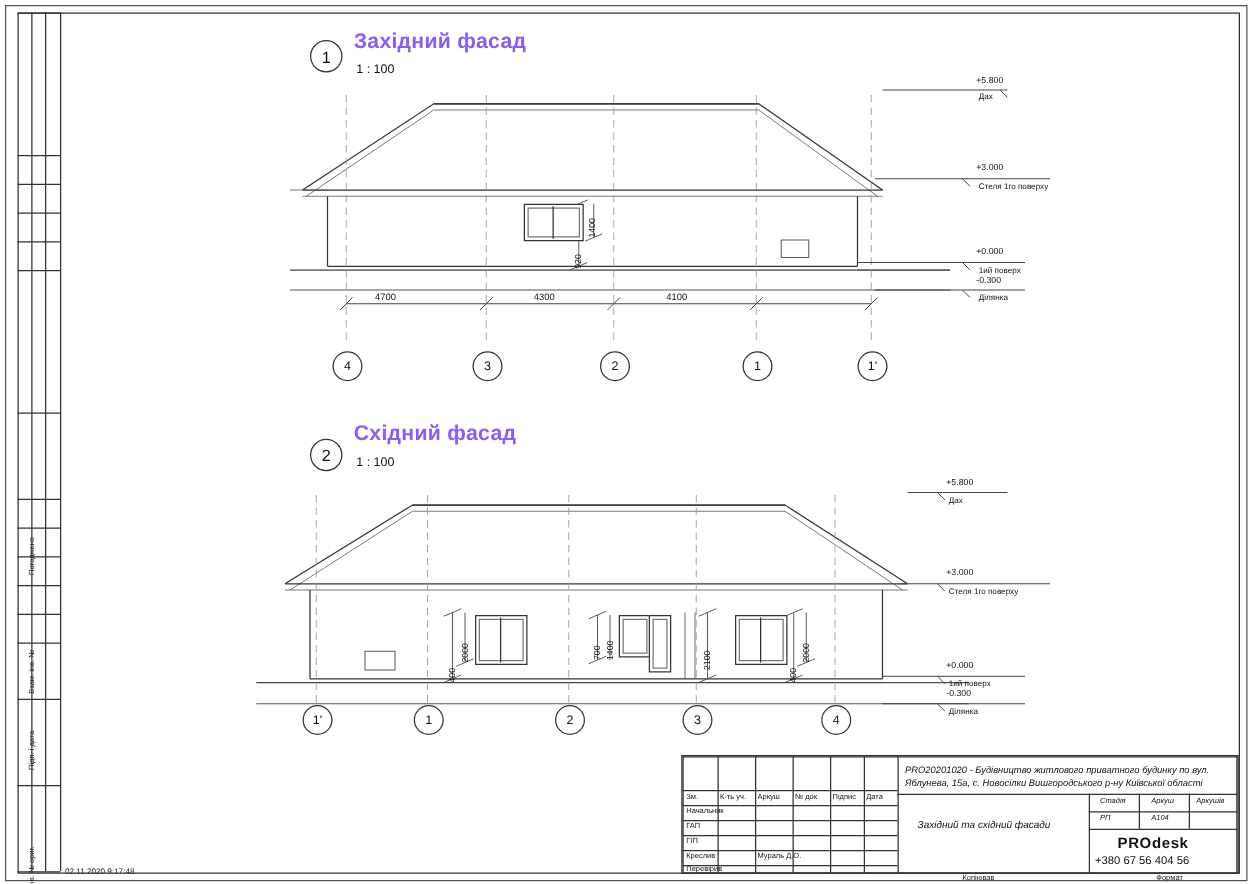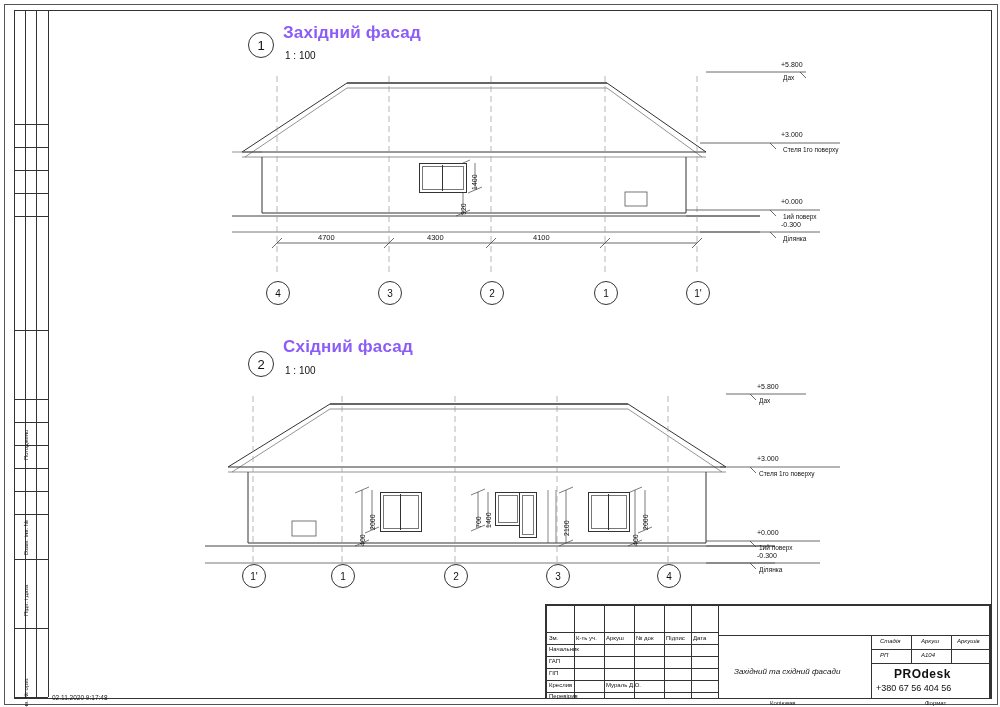--- a/index.html
+++ b/index.html
@@ -157,21 +157,21 @@
 
   <div class="lvl" style="left:781px;top:131px;">+3.000</div>
   <div class="lvl-name" style="left:783px;top:146px;">Стеля 1го поверху</div>
 
   <div class="lvl" style="left:781px;top:198px;">+0.000</div>
   <div class="lvl-name" style="left:783px;top:213px;">1ий поверх</div>
 
   <div class="lvl" style="left:781px;top:221px;">-0.300</div>
   <div class="lvl-name" style="left:783px;top:235px;">Ділянка</div>
 
-  <div class="dim" style="left:318px;top:233px;text-align:center;">4700</div>
+  <div class="dim" style="left:300px;top:233px;text-align:center;">4700</div>
   <div class="dim" style="left:427px;top:233px;">4300</div>
   <div class="dim" style="left:533px;top:233px;">4100</div>
 
   <div class="dimv" style="left:471px;top:190px;">1400</div>
   <div class="dimv" style="left:460px;top:215px;">920</div>
 
   <div class="circ ax" style="left:266px;top:281px;">4</div>
   <div class="circ ax" style="left:378px;top:281px;">3</div>
   <div class="circ ax" style="left:480px;top:281px;">2</div>
   <div class="circ ax" style="left:594px;top:281px;">1</div>
@@ -319,22 +319,25 @@
     <div class="tb-cell" style="left:120px;top:30px;width:25px;">Підпис</div>
     <div class="tb-cell" style="left:147px;top:30px;width:25px;">Дата</div>
 
     <div class="tb-cell" style="left:3px;top:41px;width:56px;">Начальник</div>
     <div class="tb-cell" style="left:3px;top:53px;width:56px;">ГАП</div>
     <div class="tb-cell" style="left:3px;top:65px;width:56px;">ГІП</div>
     <div class="tb-cell" style="left:3px;top:77px;width:56px;">Креслив</div>
     <div class="tb-cell" style="left:3px;top:88px;width:56px;">Перевірив</div>
     <div class="tb-cell" style="left:60px;top:77px;width:58px;">Мураль Д.О.</div>
 
-
-    <div class="tb-name" style="left:188px;top:62px;">Західний та східний фасади</div>
+    <div class="tb-proj" style="left:178px;top:5px;width:262px;white-space:normal;line-height:11px;">
+      <span>PRO20201020 - Будівництво житлового приватного будинку по вул. Яблунева, 15а, с. Новосілки Вишгородського р-ну Київської області</span>
+    </div>
+
+    <div class="tb-name" style="left:188px;top:50px;">Західний та східний фасади</div>
 
     <div class="tb-cell" style="left:334px;top:33px;width:32px;font-style:italic;">Стадія</div>
     <div class="tb-cell" style="left:375px;top:33px;width:32px;font-style:italic;">Аркуш</div>
     <div class="tb-cell" style="left:411px;top:33px;width:34px;font-style:italic;">Аркушів</div>
     <div class="tb-cell" style="left:334px;top:47px;width:32px;font-style:italic;">РП</div>
     <div class="tb-cell" style="left:375px;top:47px;width:32px;font-style:italic;">А104</div>
     <div class="tb-cell" style="left:411px;top:47px;width:32px;font-style:italic;"></div>
 
     <div class="brand" style="left:348px;top:62px;">PROdesk</div>
     <div class="phone" style="left:330px;top:78px;">+380 67 56 404 56</div>

